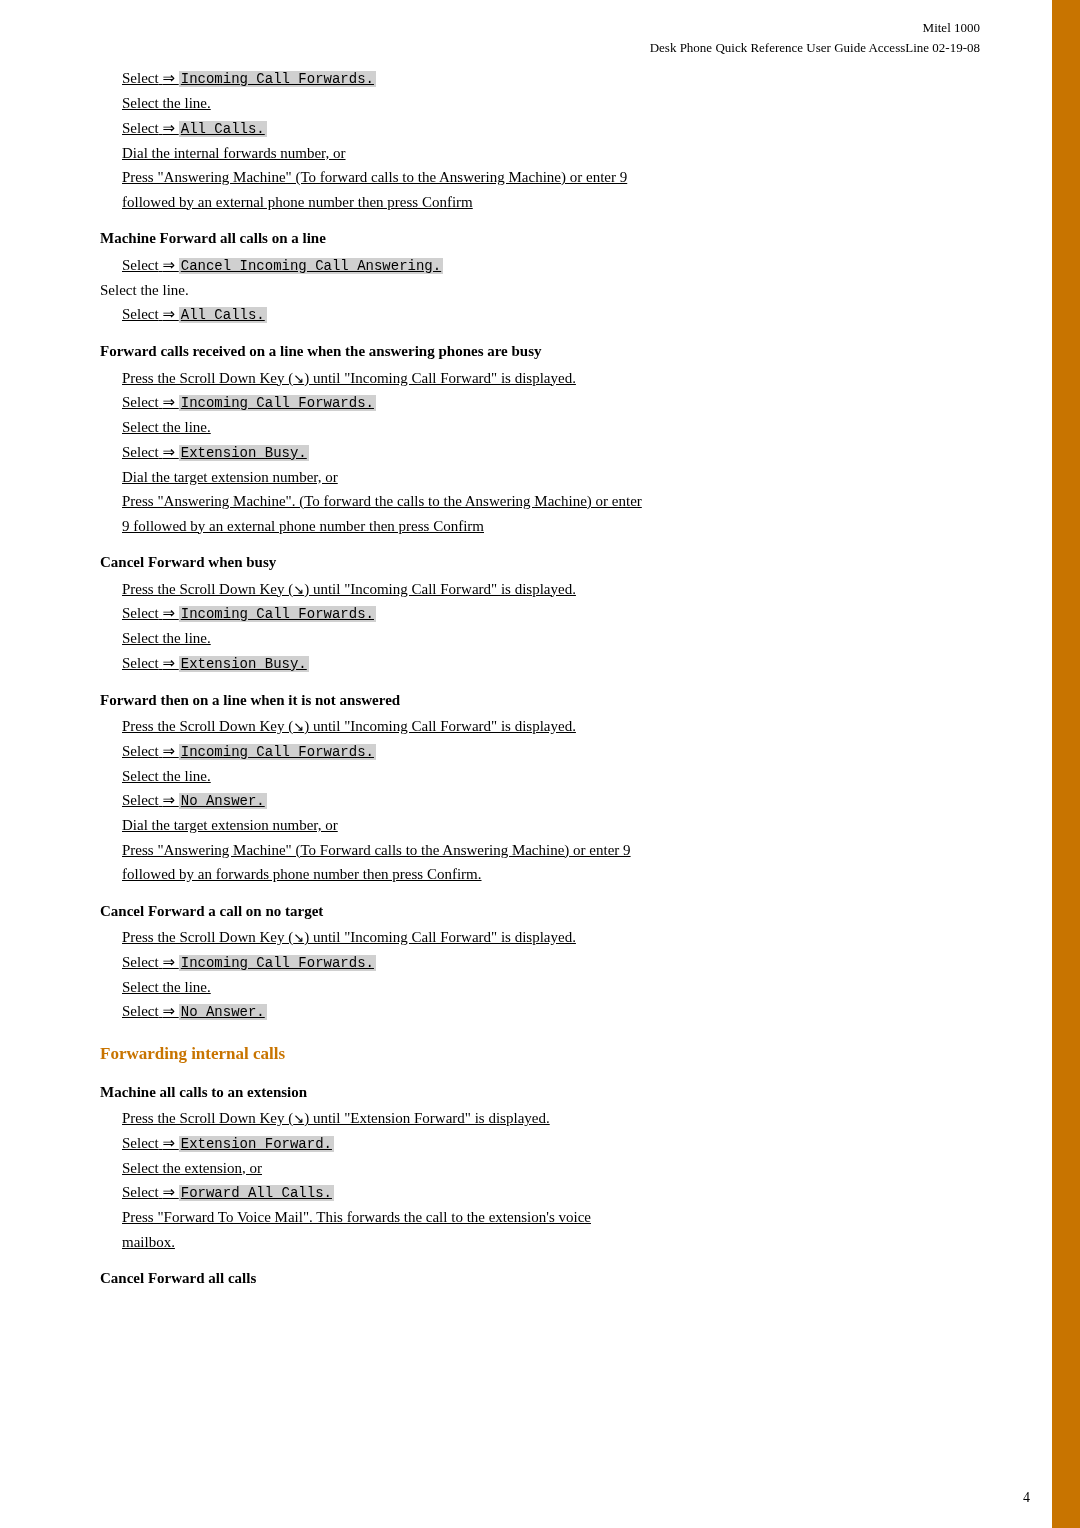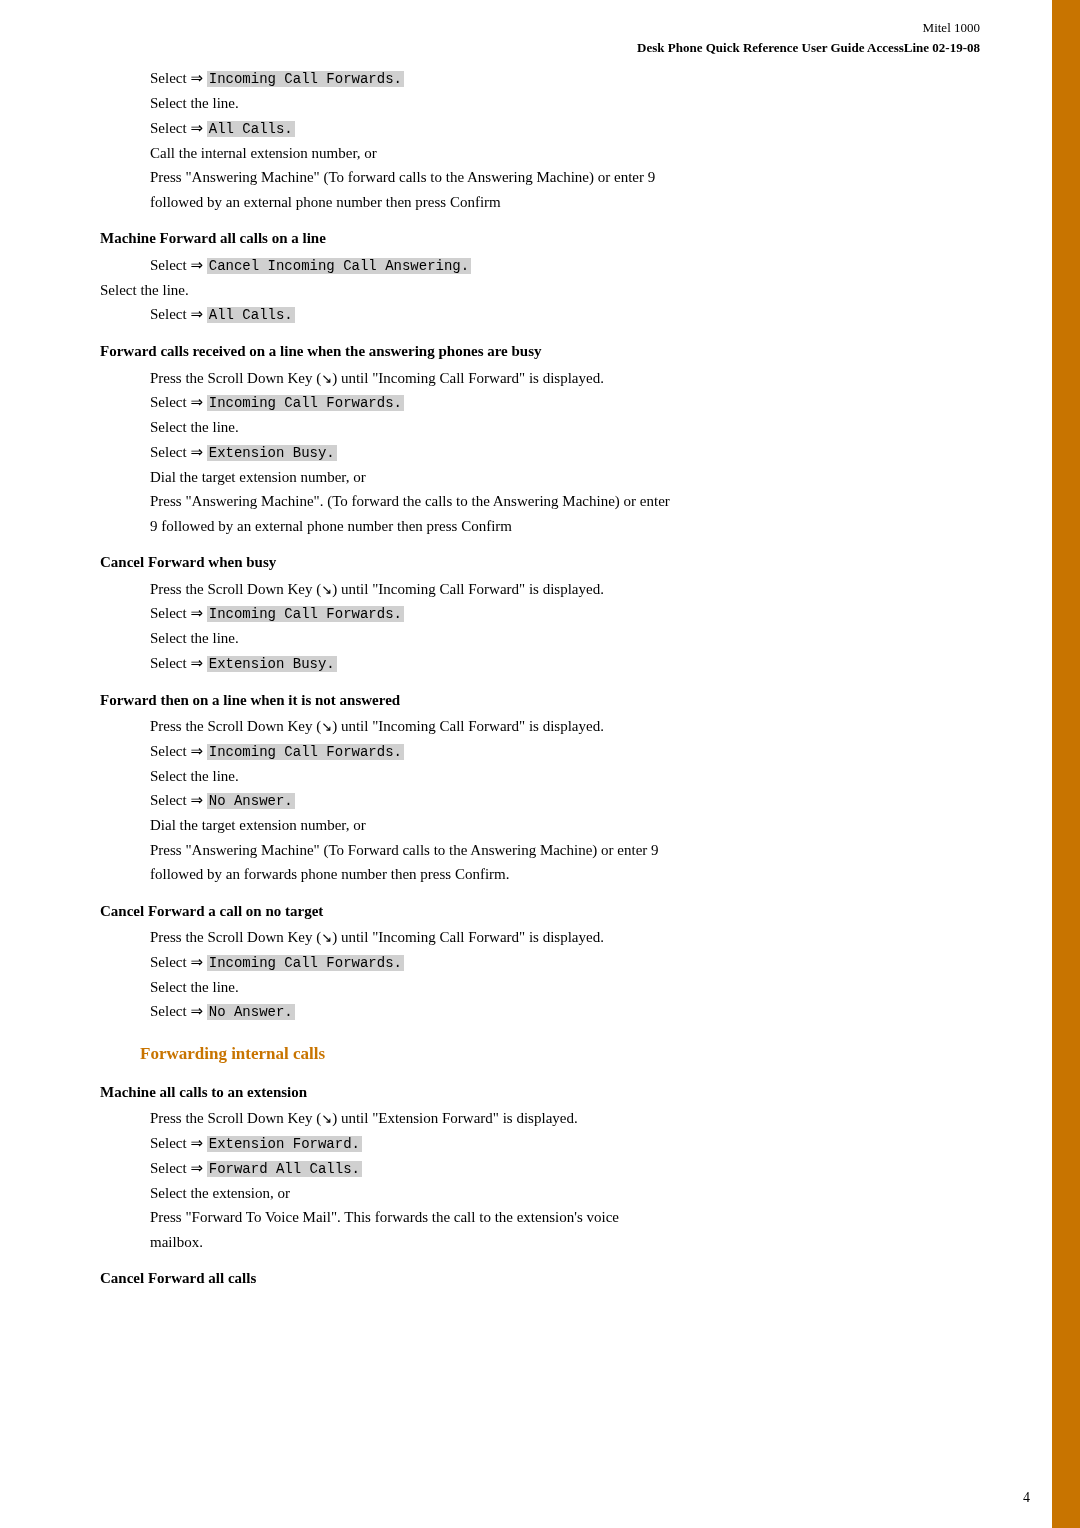--- a/index.html
+++ b/index.html
@@ -38,21 +38,20 @@
       margin-bottom: 10px;
       padding-right: 40px;
     }
 
     .header-line1 {
       font-size: 13px;
     }
 
     .header-line2 {
       font-size: 13px;
-      font-weight: bold;
     }
 
     .content {
       padding-right: 50px;
     }
 
     
     .mono-highlight {
       font-family: "Courier New", Courier, monospace;
       font-size: 14px;
@@ -66,25 +65,25 @@
       margin-top: 14px;
       margin-bottom: 4px;
     }
 
     .orange-heading {
       font-weight: bold;
       font-size: 17px;
       color: #c87400;
       margin-top: 18px;
       margin-bottom: 6px;
-      margin-left: 40px;
     }
 
     .indent1 {
-      margin-left: 50px;
+      margin-left: 22px;
+      text-decoration: underline;
     }
 
     p {
       margin-bottom: 2px;
     }
 
     .page-number {
       position: absolute;
       bottom: 20px;
       right: 50px;
@@ -113,21 +112,21 @@
         <span>Select</span>
         <span> ⇒ </span>
         <span class="mono-highlight">Incoming Call Forwards.</span>
       </p>
       <p>Select the line.</p>
       <p>
         <span>Select</span>
         <span> ⇒ </span>
         <span class="mono-highlight">All Calls.</span>
       </p>
-      <p>Call the internal extension number, or</p>
+      <p>Dial the internal forwards number, or</p>
       <p>Press "Answering Machine" (To forward calls to the Answering Machine) or enter 9</p>
       <p>followed by an external phone number then press Confirm</p>
     </div>
 
     <div class="section-heading">Machine Forward all calls on a line</div>
     <div class="indent1">
       <p>
         <span>Select</span>
         <span> ⇒ </span>
         <span class="mono-highlight">Cancel Incoming Call Answering.</span>
@@ -225,26 +224,26 @@
     <div class="section-heading">Machine all calls to an extension</div>
     <div class="indent1">
       <p>
         <span>Press the Scroll Down Key (</span><span class="scroll-symbol">↘</span><span>) until "Extension Forward" is displayed.</span>
       </p>
       <p>
         <span>Select</span>
         <span> ⇒ </span>
         <span class="mono-highlight">Extension Forward.</span>
       </p>
+      <p>Select the extension, or</p>
       <p>
         <span>Select</span>
         <span> ⇒ </span>
         <span class="mono-highlight">Forward All Calls.</span>
       </p>
-      <p>Select the extension, or</p>
       <p>Press "Forward To Voice Mail". This forwards the call to the extension's voice</p>
       <p>mailbox.</p>
     </div>
 
     <div class="section-heading">Cancel Forward all calls</div>
 
   </div>
 
   <div class="page-number">4</div>
 </div>

